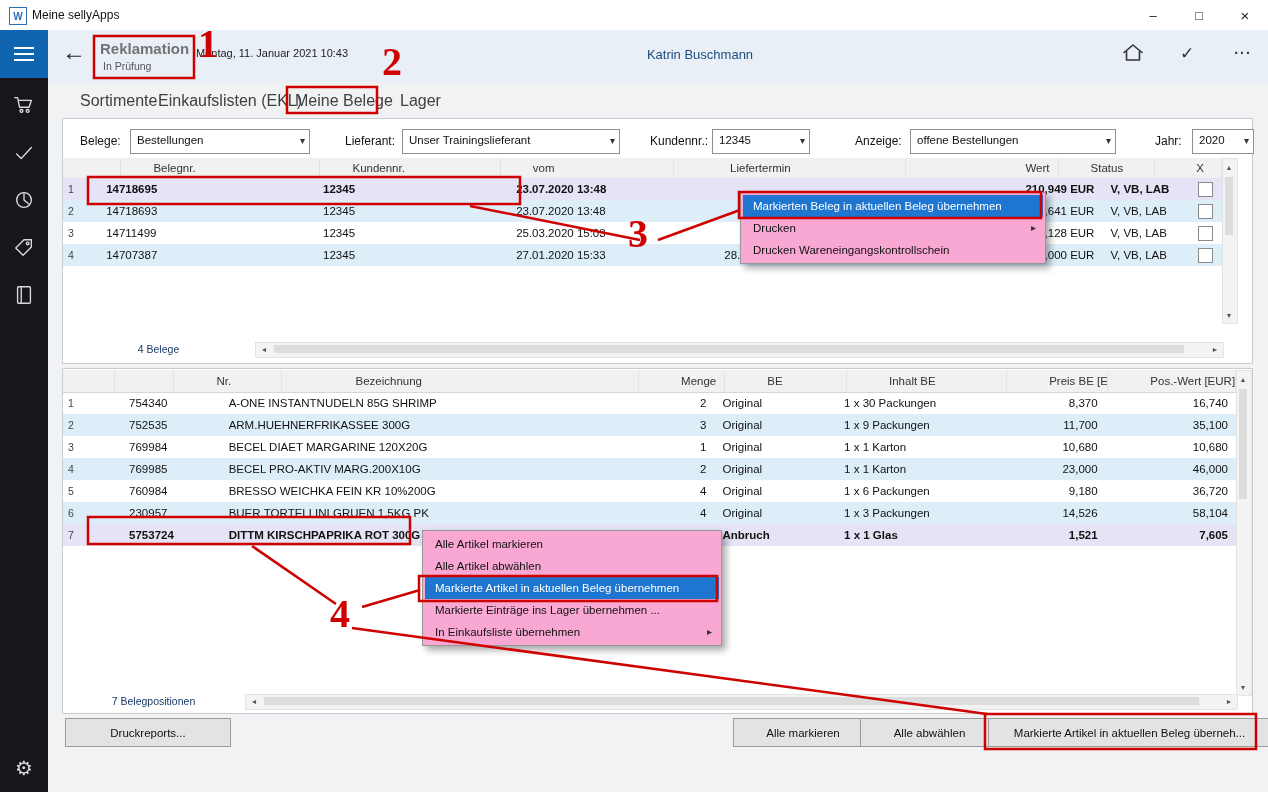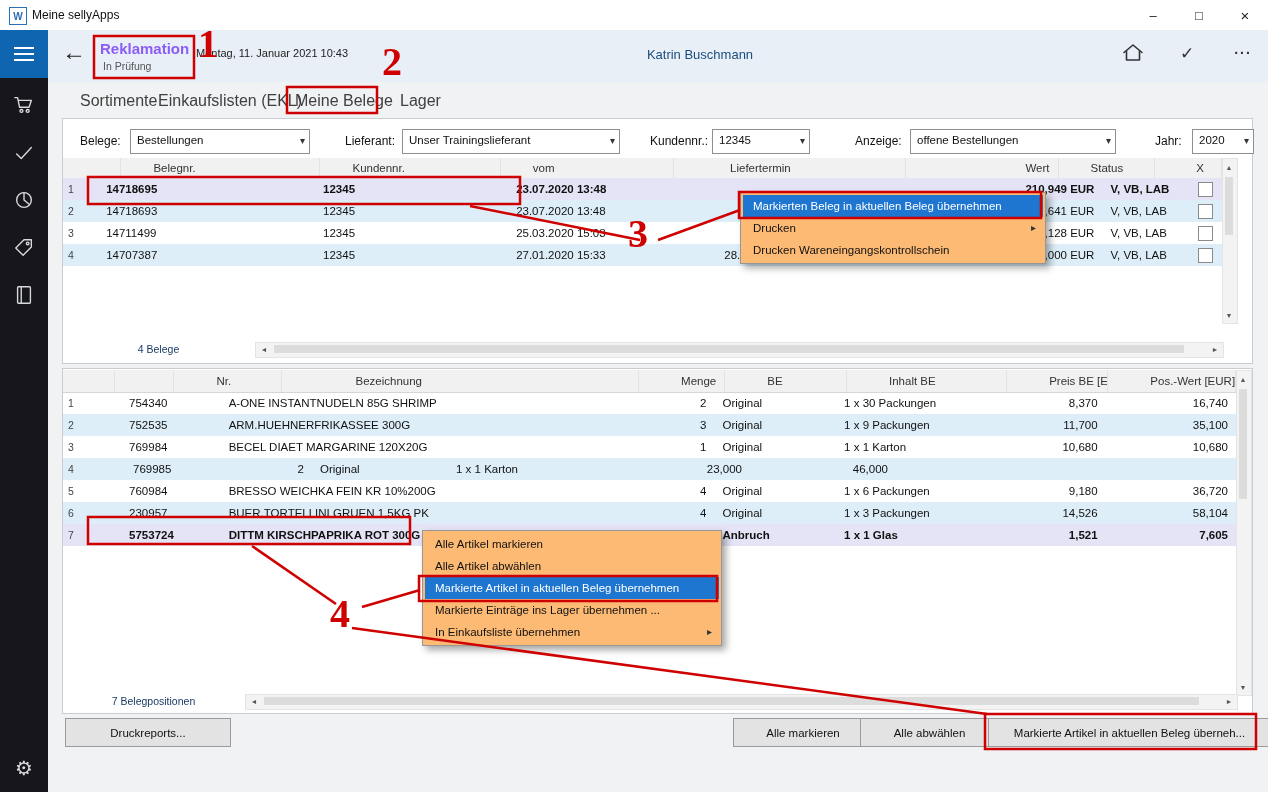--- a/index.html
+++ b/index.html
@@ -19,21 +19,21 @@
   .hamburger{position:absolute;left:0;top:30px;width:48px;height:48px;background:#1065b0;
              display:flex;flex-direction:column;align-items:center;justify-content:center;gap:4px;}
   .hamburger span{display:block;width:20px;height:2px;background:#fff;}
   .side-icon{position:absolute;left:0;width:48px;height:40px;display:flex;align-items:center;justify-content:center;}
   .side-icon svg{stroke:#d8d9dd;fill:none;stroke-width:1.5;stroke-linecap:round;stroke-linejoin:round;}
   .gearglyph{font-size:20px;color:#d8d9dd;font-family:"DejaVu Sans",sans-serif;}
 
   
   .band{position:absolute;left:48px;top:30px;width:1220px;height:52px;background:#e9eff7;}
   .backarrow{position:absolute;left:62px;top:40px;font-size:24px;color:#222;line-height:24px;}
-  .htitle{position:absolute;left:100px;top:40px;font-size:15px;font-weight:bold;color:#8b5cf6;}
+  .htitle{position:absolute;left:100px;top:40px;font-size:15px;font-weight:bold;color:#737373;}
   .hsub{position:absolute;left:103px;top:60px;font-size:10.5px;color:#555;}
   .hdate{position:absolute;left:196px;top:47px;font-size:11px;color:#222;}
   .huser{position:absolute;left:575px;top:47px;width:250px;text-align:center;font-size:13px;color:#1b4d7e;}
   .hicon{position:absolute;top:40px;display:flex;align-items:center;justify-content:center;width:30px;height:26px;color:#333;}
   .hicon svg{stroke:#333;fill:none;stroke-width:1.6;stroke-linecap:round;stroke-linejoin:round;}
   .hcheck{font-size:17px;}
   .hdots{font-size:14px;letter-spacing:2px;font-weight:bold;}
 
   
   .tab{position:absolute;top:92px;font-size:16px;color:#404040;white-space:nowrap;}
@@ -76,21 +76,21 @@
   .sbtn{position:absolute;display:flex;align-items:center;justify-content:center;font-size:7px;color:#555;
         width:12px;height:12px;}
   .sthumb{position:absolute;background:#dcdcdc;}
   .countlbl{position:absolute;height:14px;line-height:14px;text-align:center;font-size:10.5px;color:#1a3a66;}
 
   
   .btn{position:absolute;height:27px;background:#e3e3e3;border:1px solid #9b9b9b;display:flex;align-items:center;
        justify-content:center;font-size:11.5px;color:#111;white-space:nowrap;overflow:hidden;padding:0 8px;}
 
   
-  .menu{position:absolute;background:#fdba74;border:1px solid #979797;box-shadow:4px 4px 7px rgba(0,0,0,0.35);
+  .menu{position:absolute;background:#f9a8d4;border:1px solid #979797;box-shadow:4px 4px 7px rgba(0,0,0,0.35);
         padding:2px;z-index:30;}
   .mi{height:22px;line-height:22px;padding:0 24px 0 10px;font-size:11.5px;color:#111;white-space:nowrap;position:relative;}
   .mi.hl{background:#1e76d0;color:#fff;}
   .mi .subarr{position:absolute;right:7px;top:0;font-size:10px;color:#333;}
 
   
   #ann-overlay{position:absolute;left:0;top:0;z-index:50;pointer-events:none;}
   #ann-overlay rect{fill:none;stroke:#cf0000;stroke-width:2.5;}
   #ann-overlay line{stroke:#cf0000;stroke-width:2.5;}
   .annnum{position:absolute;z-index:51;color:#cf0000;font-family:"Liberation Serif","DejaVu Serif",serif;
@@ -315,20 +315,21 @@
       <div class="c v-menge r">1</div>
       <div class="c v-be">Original</div>
       <div class="c v-inh">1 x 1 Karton</div>
       <div class="c v-preis r">10,680</div>
       <div class="c v-pw r">10,680</div>
     </div>
     <div class="grow even">
       <div class="c v-rn rn">4</div>
       <div class="c v-mk"></div>
       <div class="c v-nr">769985</div>
+      <div class="c v-bez">BECEL PRO-AKTIV MARG.200X10G</div>
       <div class="c v-menge r">2</div>
       <div class="c v-be">Original</div>
       <div class="c v-inh">1 x 1 Karton</div>
       <div class="c v-preis r">23,000</div>
       <div class="c v-pw r">46,000</div>
     </div>
     <div class="grow">
       <div class="c v-rn rn">5</div>
       <div class="c v-mk"></div>
       <div class="c v-nr">760984</div>

